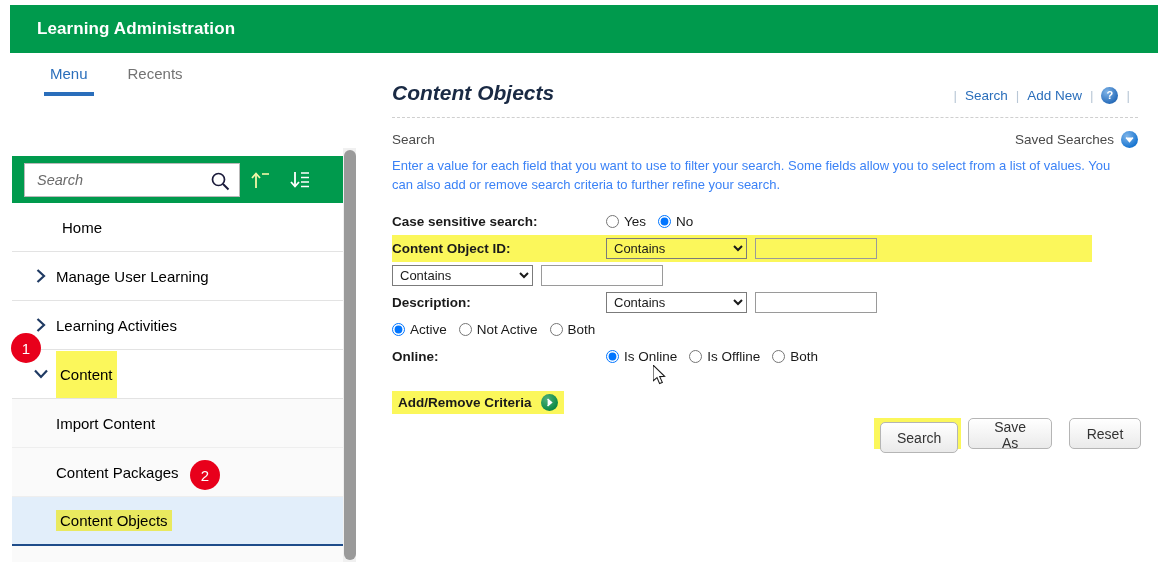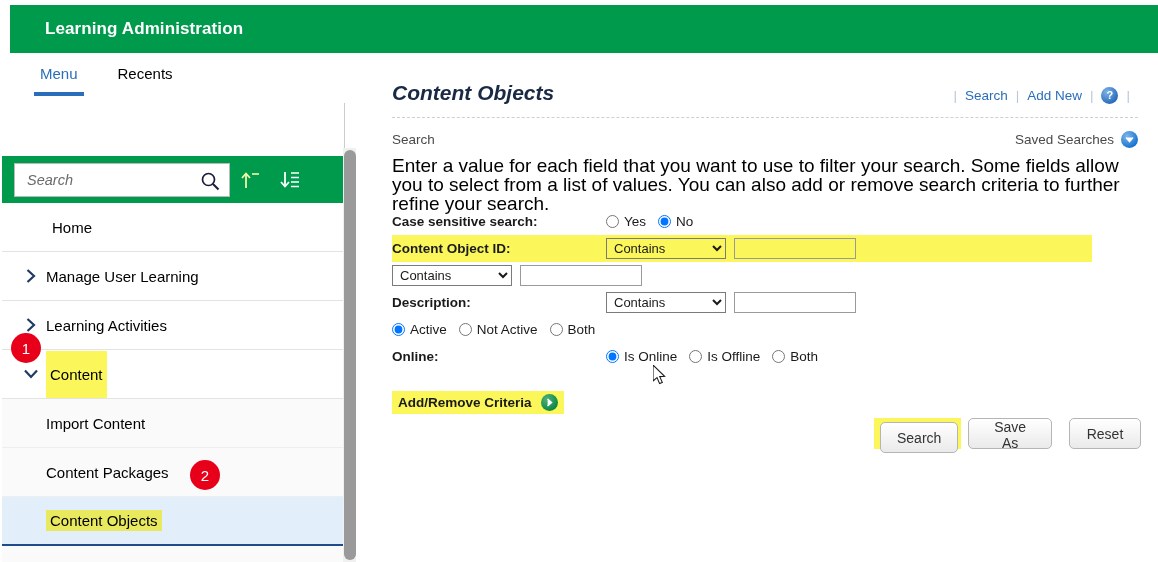--- a/index.html
+++ b/index.html
@@ -26,27 +26,27 @@
     height: 48px;
     background: #009A4D;
     display: flex;
     align-items: center;
   }
   #app-title {
     color: #ffffff;
     font-size: 17px;
     font-weight: bold;
     letter-spacing: 0.1px;
-    padding-left: 35px;
+    padding-left: 27px;
   }
 
   
   #nav-panel {
     position: absolute;
-    left: 2px;
+    left: 12px;
     top: 53px;
     width: 343px;
     height: 509px;
     background: #ffffff;
     border-right: 1px solid #cccccc;
     box-sizing: border-box;
   }
 
   
   #nav-tabs {
@@ -56,21 +56,21 @@
     width: 343px;
     height: 50px;
     background: #ffffff;
     display: flex;
     align-items: flex-start;
     padding-top: 12px;
     box-sizing: border-box;
   }
   .nav-tab {
     font-size: 15px;
-    color: #000000;
+    color: #737373;
     padding: 0 12px 8px 12px;
     margin-left: 16px;
     cursor: pointer;
     position: relative;
   }
   .nav-tab:first-child { margin-left: 26px; }
   .nav-tab.active {
     color: #2a6ebb;
   }
   .nav-tab.active::after {
@@ -296,23 +296,23 @@
     width: 17px; height: 17px;
     border-radius: 50%;
     background: radial-gradient(circle at 35% 30%, #7fb4e8 0%, #1a77d2 70%, #0f5ba8 100%);
     display: flex; align-items: center; justify-content: center;
   }
   #intro-text {
     position: absolute;
     left: 38px;
     top: 103px;
     width: 742px;
-    font-size: 19px;
+    font-size: 13px;
     line-height: 19px;
-    color: #000000;
+    color: #3b82f6;
   }
 
   
   #form {
     position: absolute;
     left: 38px;
     top: 155px;
     width: 700px;
   }
   .form-row {
@@ -324,21 +324,21 @@
   .form-row.highlighted { background: #fbf75b; }
   .form-label {
     width: 214px;
     font-size: 13.5px;
     font-weight: bold;
     color: #1a1a1a;
     flex: 0 0 214px;
   }
   .form-control { display: flex; align-items: center; }
   select.op-select {
-    width: 120px;
+    width: 141px;
     height: 21px;
     font-size: 13px;
     font-family: "Liberation Sans", sans-serif;
     color: #1a1a1a;
     border: 1px solid #7b7b7b;
     background: #ffffff;
     padding-left: 3px;
     box-sizing: border-box;
   }
   .form-row.highlighted select.op-select { background: #fbf75b; }

